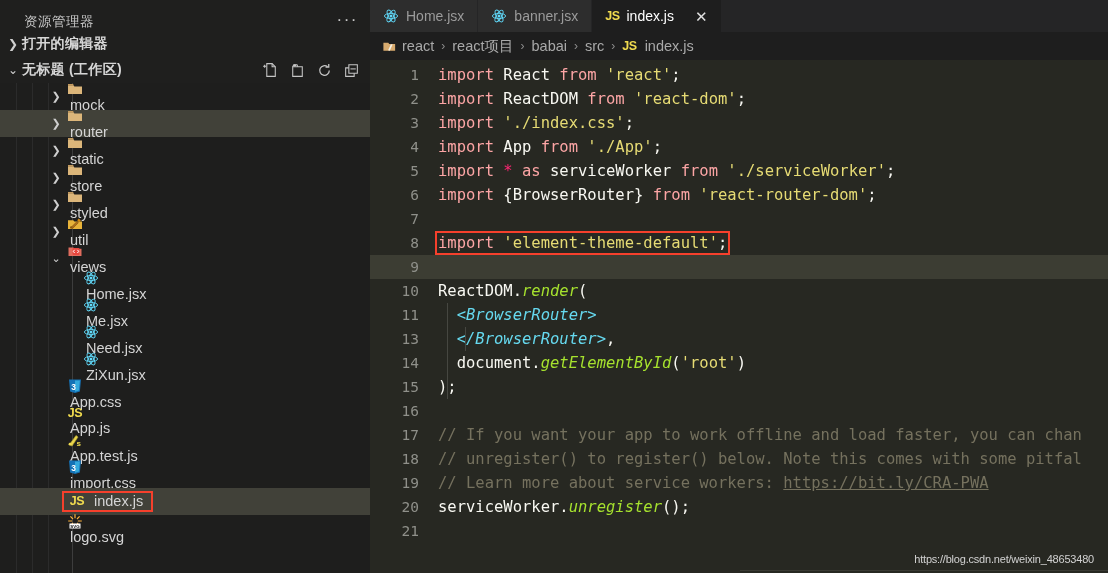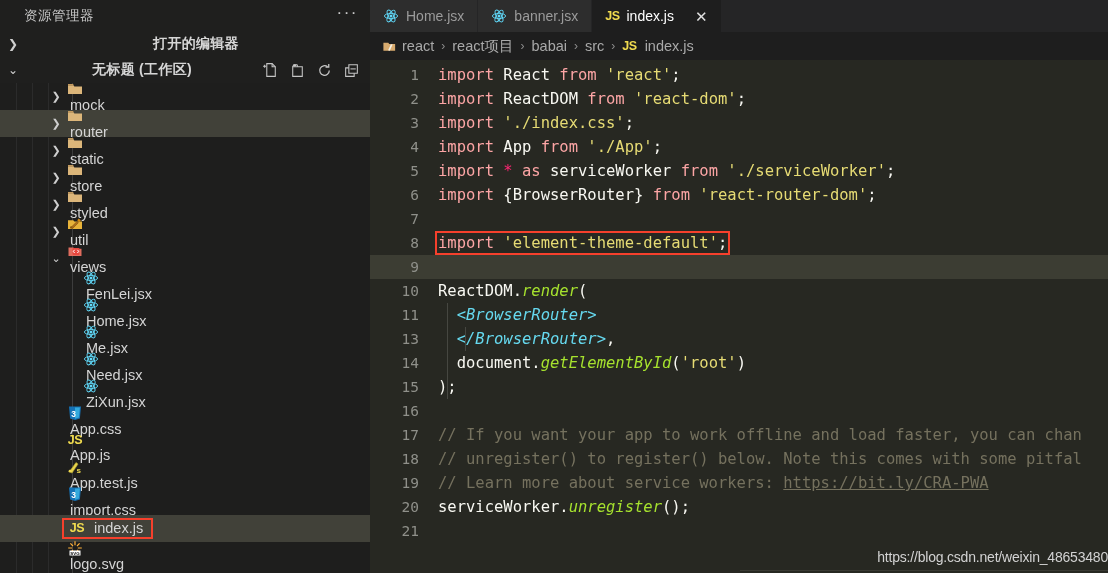--- a/index.html
+++ b/index.html
@@ -14,21 +14,21 @@
   
   .sidebar {
     width: 370px; height: 573px;
     background: #1f1f1e;
     display: flex; flex-direction: column;
     flex: 0 0 370px;
     position: relative;
   }
   .sb-header {
     height: 31px;
-    display: flex; align-items: center;
+    display: flex; align-items: flex-end;
     padding: 0 12px 0 24px;
     color: #b5b5b5;
     font-size: 13.5px;
     letter-spacing: .5px;
     background: #1f1f1e;
   }
   .sb-header .title { flex: 1; color: #c8c8c8; }
   .sb-ellipsis {
     color: #c8c8c8; font-size: 17px; line-height: 10px;
     letter-spacing: 1.5px; cursor: pointer; padding-bottom: 6px;
@@ -36,21 +36,21 @@
   .sb-section {
     height: 26px; display: flex; align-items: center;
     padding-left: 4px; color: #d6d6d6;
     font-size: 14px; font-weight: bold;
     background: #1f1f1e;
   }
   .sb-section .chev {
     width: 18px; text-align: center; font-size: 12px;
     color: #cfcfcf; font-weight: normal;
   }
-  .sb-section .sec-label { flex: 1; letter-spacing: .3px; text-align: center; }
+  .sb-section .sec-label { flex: 1; letter-spacing: .3px; }
   .sb-actions { display: flex; gap: 10px; padding-right: 10px; }
   .sb-actions svg { display: block; }
 
   .tree {
     flex: 1; overflow: hidden; position: relative;
     background: #1e1e1d;
   }
   .row {
     height: 27px; display: flex; align-items: center;
     color: #cfcfcf; font-size: 14.5px;
@@ -129,22 +129,22 @@
   .fn   { color: #a6e22e; font-style: italic; }
   .tag  { color: #66d9ef; font-style: italic; }
   .cmt  { color: #75715e; }
   .lnk  { color: #75715e; text-decoration: underline; }
 
   .indent-guide {
     position: absolute; width: 1px; background: #464741;
     pointer-events: none;
   }
   .watermark {
-    position: absolute; right: 0; bottom: 8px;
-    color: #d2d2d2; font-size: 14px;
+    position: absolute; right: 14px; bottom: 8px;
+    color: #d2d2d2; font-size: 11px;
     font-family: "Liberation Sans", sans-serif;
     letter-spacing: -0.2px;
   }
   .wm-rule { position: absolute; left: 370px; right: 0; bottom: 2px; height: 1px; background: #3a3a34; }
 </style>
 </head>
 <body>
 
 <div class="app">
 
@@ -264,34 +264,20 @@
         <div class="row">
           <span style="flex:0 0 48px"></span>
           <span class="arrow">⌄</span>
           <span class="nm-wrap"><span class="fic">
               <svg width="16" height="16" viewBox="0 0 16 16">
                 <path d="M1.5 4.5h5l1 1.3H14.5V13h-13z" fill="#e06c5e"></path>
                 <rect x="5.5" y="5" width="7" height="7" rx="1" fill="#e8473f"></rect>
                 <path d="M7.6 6.8L6.3 8.4l1.3 1.6M10.4 6.8l1.3 1.6-1.3 1.6" fill="none" stroke="#fff" stroke-width="1"></path>
               </svg>
             </span><span class="nm">views</span></span>
-        </div>
-        <div class="row">
-          <span style="flex:0 0 64px"></span>
-          <span class="arrow empty"></span>
-          <span class="nm-wrap"><span class="fic">
-              <svg width="16" height="16" viewBox="0 0 16 16">
-                <circle cx="8" cy="8" r="1.5" fill="#61dafb"></circle>
-                <g fill="none" stroke="#61dafb" stroke-width="0.9">
-                  <ellipse cx="8" cy="8" rx="6.6" ry="2.6"></ellipse>
-                  <ellipse cx="8" cy="8" rx="6.6" ry="2.6" transform="rotate(60 8 8)"></ellipse>
-                  <ellipse cx="8" cy="8" rx="6.6" ry="2.6" transform="rotate(120 8 8)"></ellipse>
-                </g>
-              </svg>
-            </span><span class="nm">FenLei.jsx</span></span>
         </div>
         <div class="row">
           <span style="flex:0 0 64px"></span>
           <span class="arrow empty"></span>
           <span class="nm-wrap"><span class="fic">
               <svg width="16" height="16" viewBox="0 0 16 16">
                 <circle cx="8" cy="8" r="1.5" fill="#61dafb"></circle>
                 <g fill="none" stroke="#61dafb" stroke-width="0.9">
                   <ellipse cx="8" cy="8" rx="6.6" ry="2.6"></ellipse>
                   <ellipse cx="8" cy="8" rx="6.6" ry="2.6" transform="rotate(60 8 8)"></ellipse>

